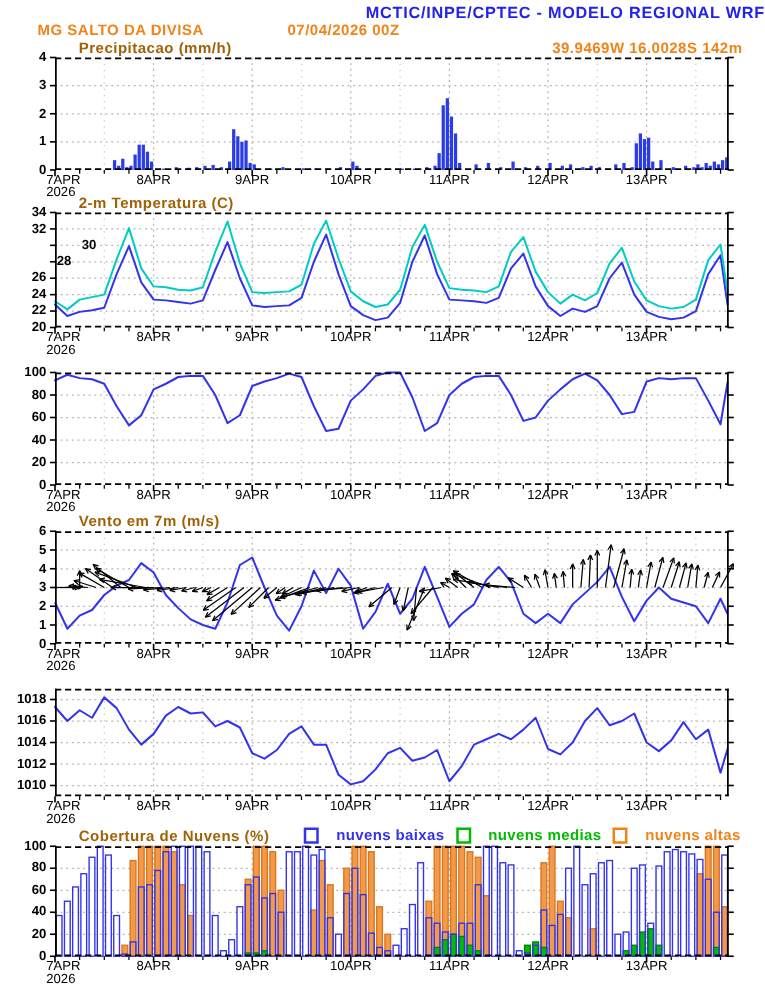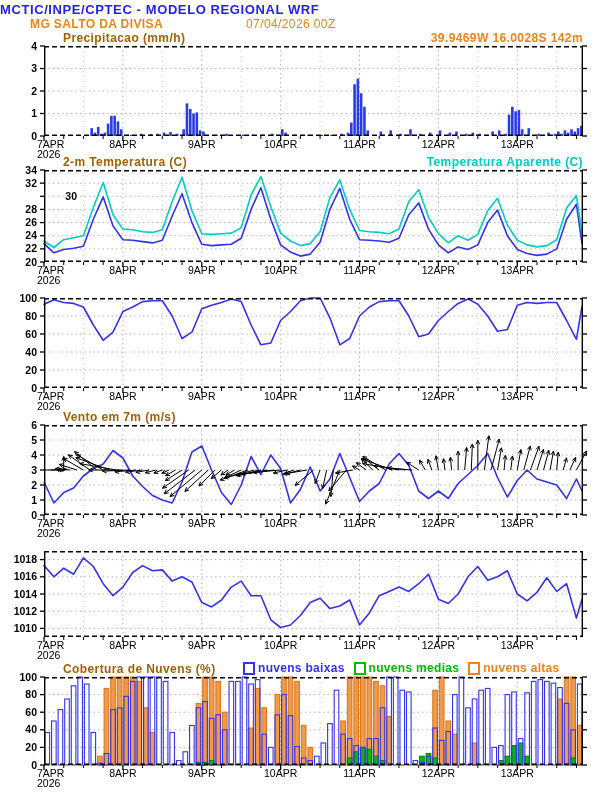--- a/index.html
+++ b/index.html
@@ -1,32 +1,32 @@
 <!DOCTYPE html>
 <html><head>
 <meta charset="utf-8">
 <style>
   html,body{margin:0;padding:0;background:#fff;}
   body{width:612px;height:792px;position:relative;overflow:hidden;
        font-family:"Liberation Sans","DejaVu Sans",sans-serif;}
-  .hdr1{position:absolute;top:2px;left:0;width:612px;text-align:left;
+  .hdr1{position:absolute;top:2px;left:0;width:612px;text-align:right;
         font-size:13px;font-weight:bold;letter-spacing:.6px;}
   .hdr2l{position:absolute;top:17px;left:30px;font-size:12px;font-weight:bold;letter-spacing:.4px;}
-  .hdr2r{position:absolute;top:17px;left:246px;font-size:12px;font-weight:normal;letter-spacing:.4px;}
+  .hdr2r{position:absolute;top:17px;left:230px;font-size:12px;font-weight:bold;letter-spacing:.4px;}
   .panel{position:absolute;left:0;width:612px;}
   .ptitle{position:absolute;left:63px;top:-15px;font-size:12px;font-weight:bold;
           letter-spacing:.4px;color:#a16207;white-space:nowrap;}
-  .pright{position:absolute;right:29px;top:-15px;font-size:12px;font-weight:bold;
+  .pright{position:absolute;right:18px;top:-15px;font-size:12px;font-weight:bold;
           letter-spacing:.4px;white-space:nowrap;}
   .plot{position:absolute;left:40px;top:0;overflow:visible;}
   .ylab{position:absolute;left:1px;width:36px;text-align:right;font-size:10.5px;
         font-weight:bold;line-height:11px;}
   .xlab{position:absolute;font-size:10.5px;font-weight:normal;line-height:11px;}
   .legend{position:absolute;left:243px;top:-16px;display:flex;gap:9px;align-items:center;}
-  .legitem{display:flex;align-items:center;gap:3px;font-size:12px;font-weight:bold;
+  .legitem{display:flex;align-items:center;gap:14px;font-size:12px;font-weight:bold;
            letter-spacing:.3px;white-space:nowrap;}
   .legsq{display:inline-block;width:8px;height:9px;background:#fff;}
 </style>
 </head>
 <body>
 
 <div class="hdr1" style="color: rgb(34, 34, 238);">MCTIC/INPE/CPTEC - MODELO REGIONAL WRF</div>
 <div class="hdr2l" style="color: rgb(240, 132, 24);">MG SALTO DA DIVISA</div>
 <div class="hdr2r" style="color: rgb(240, 132, 24);">07/04/2026 00Z</div>
 
@@ -182,21 +182,20 @@
     <div class="xlab" style="left: 97.878px; width: 50px; text-align: center; top: 93px;">8APR</div>
     <div class="xlab" style="left: 176.756px; width: 50px; text-align: center; top: 93px;">9APR</div>
     <div class="xlab" style="left: 255.634px; width: 50px; text-align: center; top: 93px;">10APR</div>
     <div class="xlab" style="left: 334.512px; width: 50px; text-align: center; top: 93px;">11APR</div>
     <div class="xlab" style="left: 413.39px; width: 50px; text-align: center; top: 93px;">12APR</div>
     <div class="xlab" style="left: 492.268px; width: 50px; text-align: center; top: 93px;">13APR</div>
   </section>
 
 <section class="panel" id="panel1" style="top:170px;height:92px">
   <div class="ptitle">2-m Temperatura (C)</div>
-  <div class="pright" id="apparentLabel" style="color: rgb(0, 204, 194);">Temperatura Aparente (C)</div>
   <svg class="plot" id="plot1" width="547" height="98">
       <g transform="translate(4,0)">
         <line x1="39.4390243902439" y1="0" x2="39.4390243902439" y2="92" stroke="#C8C8C8" stroke-width="1" stroke-dasharray="1 4"></line>
         <line x1="78.8780487804878" y1="0" x2="78.8780487804878" y2="92" stroke="#B4B4B4" stroke-width="1" stroke-dasharray="1.5 3"></line>
         <line x1="118.3170731707317" y1="0" x2="118.3170731707317" y2="92" stroke="#C8C8C8" stroke-width="1" stroke-dasharray="1 4"></line>
         <line x1="157.7560975609756" y1="0" x2="157.7560975609756" y2="92" stroke="#B4B4B4" stroke-width="1" stroke-dasharray="1.5 3"></line>
         <line x1="197.1951219512195" y1="0" x2="197.1951219512195" y2="92" stroke="#C8C8C8" stroke-width="1" stroke-dasharray="1 4"></line>
         <line x1="236.6341463414634" y1="0" x2="236.6341463414634" y2="92" stroke="#B4B4B4" stroke-width="1" stroke-dasharray="1.5 3"></line>
         <line x1="276.0731707317073" y1="0" x2="276.0731707317073" y2="92" stroke="#C8C8C8" stroke-width="1" stroke-dasharray="1 4"></line>
         <line x1="315.5121951219512" y1="0" x2="315.5121951219512" y2="92" stroke="#B4B4B4" stroke-width="1" stroke-dasharray="1.5 3"></line>
@@ -260,21 +259,21 @@
         <line x1="473.2682926829268" y1="92" x2="473.2682926829268" y2="97" stroke="#000000" stroke-width="1.3"></line>
         <line x1="492.9878048780488" y1="92" x2="492.9878048780488" y2="95" stroke="#000000" stroke-width="1"></line>
         <line x1="512.7073170731707" y1="92" x2="512.7073170731707" y2="95" stroke="#000000" stroke-width="1"></line>
         <line x1="532.4268292682926" y1="92" x2="532.4268292682926" y2="95" stroke="#000000" stroke-width="1"></line>
       </g>
     </svg>
 <div class="ylab" style="top: 86.5px;">20</div>
     <div class="ylab" style="top: 73.3571px;">22</div>
     <div class="ylab" style="top: 60.2143px;">24</div>
     <div class="ylab" style="top: 47.0714px;">26</div>
-    <div class="ylab" style="top: 33.9286px;">28</div>
+    <div class="ylab" style="top: 33.9286px; padding-left: 20px;">28</div>
     <div class="ylab" style="top: 20.7857px; padding-left: 40px;">30</div>
     <div class="ylab" style="top: 7.64286px;">32</div>
     <div class="ylab" style="top: -5.5px;">34</div>
     <div class="xlab" style="left: 37px; top: 95px;">7APR</div>
     <div class="xlab" style="left: 37px; top: 105px;">2026</div>
     <div class="xlab" style="left: 97.878px; width: 50px; text-align: center; top: 95px;">8APR</div>
     <div class="xlab" style="left: 176.756px; width: 50px; text-align: center; top: 95px;">9APR</div>
     <div class="xlab" style="left: 255.634px; width: 50px; text-align: center; top: 95px;">10APR</div>
     <div class="xlab" style="left: 334.512px; width: 50px; text-align: center; top: 95px;">11APR</div>
     <div class="xlab" style="left: 413.39px; width: 50px; text-align: center; top: 95px;">12APR</div>

